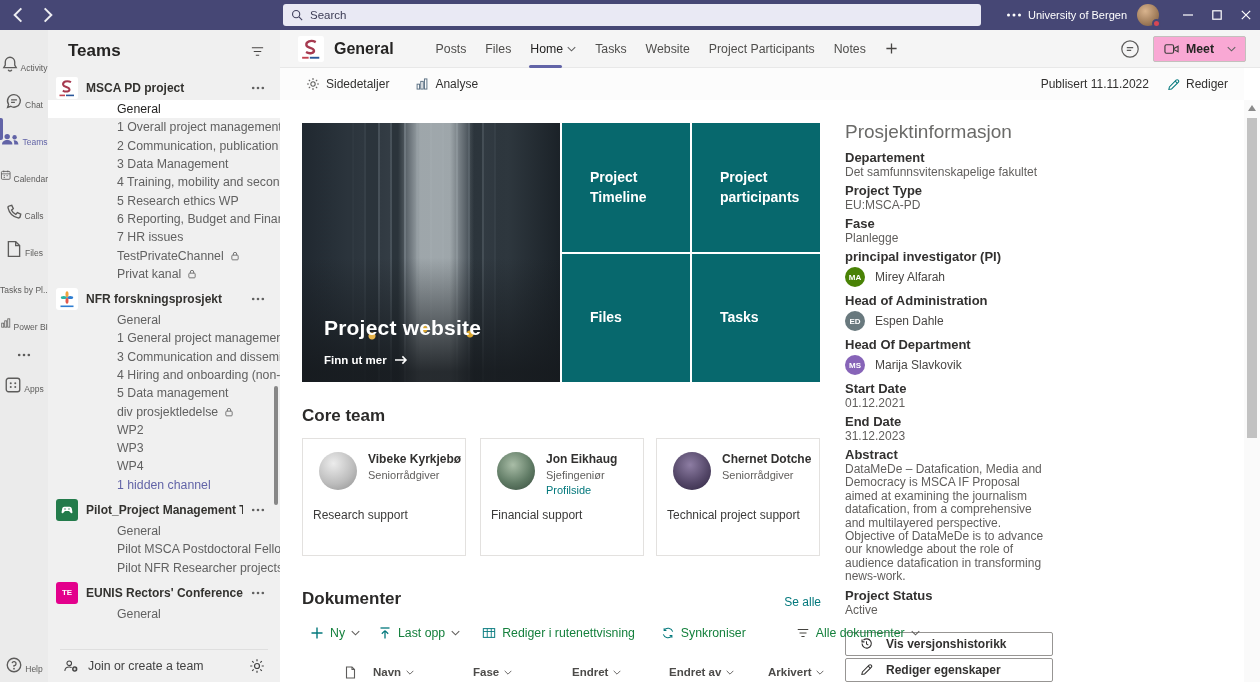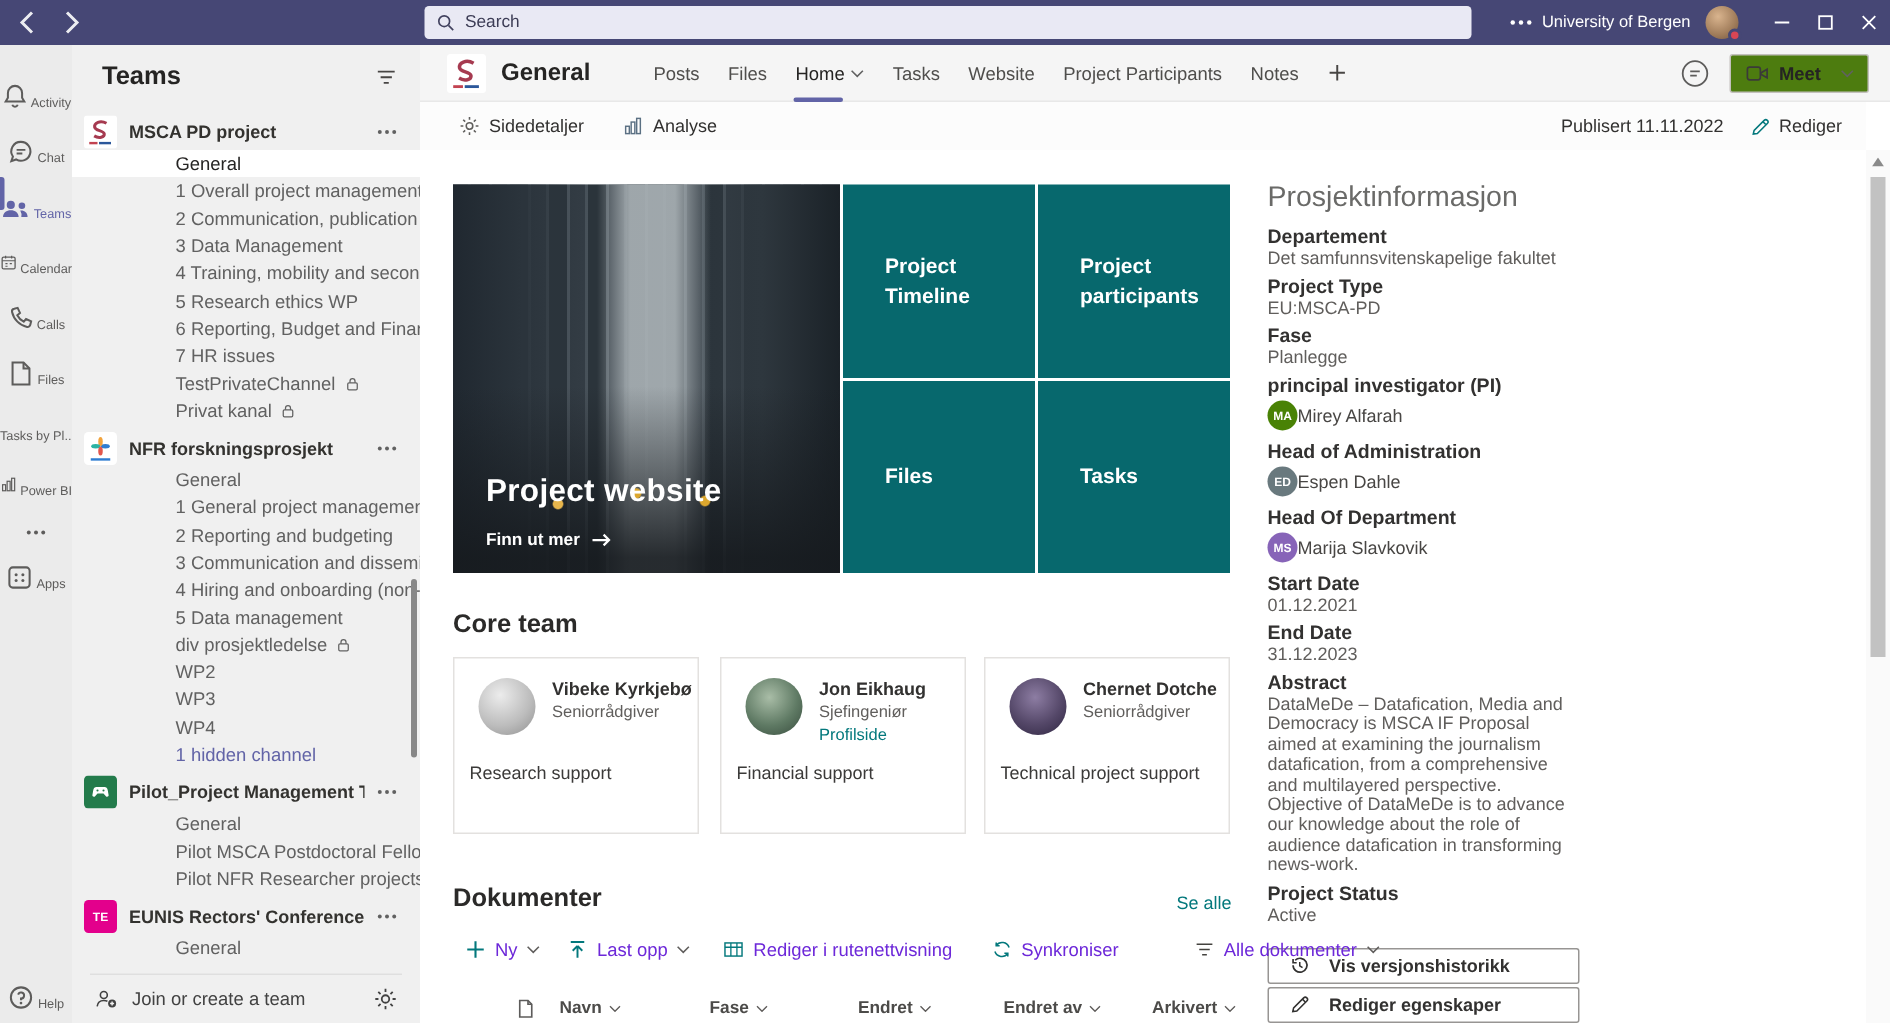--- a/index.html
+++ b/index.html
@@ -69,21 +69,21 @@
   .ch-logo{width:26px;height:26px;margin-right:10px;flex:none}
   .ch-title{font-size:16px;font-weight:bold;color:#252423;margin-right:42px}
   .tabs{display:flex;align-items:center;gap:19px;flex:1;height:38px}
   .tab{position:relative;height:38px;display:flex;align-items:center;gap:4px;font-size:12.3px;color:#4f4e4c;cursor:pointer;white-space:nowrap}
   .tab .tchev{width:9px;height:6px;color:#616161}
   .tab.active{font-weight:normal;color:#252423}
   .tab.active::after{content:"";position:absolute;left:-1px;right:14px;bottom:0;height:3px;background:#6264A7;border-radius:2px}
   .tab-add{width:13px;height:13px;color:#484644;cursor:pointer}
   .ch-right{display:flex;align-items:center;gap:13px}
   .ch-bubble{width:20px;height:20px;color:#5d5c5b;cursor:pointer}
-  .meet-btn{height:26px;background:#4d7c0f;border:1px solid #C3C0BD;border-radius:2px;display:flex;align-items:center;cursor:pointer}
+  .meet-btn{height:26px;background:#f9a8d4;border:1px solid #C3C0BD;border-radius:2px;display:flex;align-items:center;cursor:pointer}
   .meet-main{display:flex;align-items:center;gap:7px;padding:0 10px;font-size:12.3px;font-weight:bold;color:#252423}
   .meet-main svg{width:15px;height:12px;color:#3b3a39}
   .meet-chev{padding:0 9px 0 3px;color:#616161}
   .meet-chev svg{width:9px;height:6px}
 
   .cmd-bar{position:absolute;top:38px;left:0;right:16px;height:32px;display:flex;align-items:center;
            padding:0 16px 0 26px;background:#FCFCFC}
   .cmd-item{display:flex;align-items:center;gap:6px;font-size:12px;color:#323130;margin-right:26px;cursor:pointer}
   .cmd-item svg{width:14px;height:14px;color:#5f5e5c}
   .cmd-item .an{color:#5b7083}
@@ -115,21 +115,21 @@
   .tile.t2{left:412px;top:23px;width:128px;height:129px}
   .tile.t3{left:282px;top:154px;width:128px;height:128px}
   .tile.t4{left:412px;top:154px;width:128px;height:128px}
 
   
   .info-col{position:absolute;left:565px;top:21px;width:208px}
   .info-title{font-size:19px;color:#6a6a68;margin-bottom:7px}
   .if{margin-bottom:4px}
   .if-label{font-size:13px;font-weight:bold;color:#323130;line-height:15px}
   .if-value{font-size:12px;color:#605E5C;line-height:14px}
-  .person{display:flex;align-items:center;margin:3px 0 6px}
+  .person{display:flex;align-items:center;gap:10px;margin:3px 0 6px}
   .p-avatar{width:20px;height:20px;border-radius:50%;color:#fff;font-size:8px;font-weight:bold;
             display:flex;align-items:center;justify-content:center;flex:none}
   .p-name{font-size:12px;color:#484644}
   .abstract{font-size:12px;color:#605E5C;line-height:13.4px;margin-top:1px}
   .info-btns{margin-top:15px}
   .ibtn{height:24px;margin-bottom:2px;border:1px solid #979593;border-radius:2px;background:#fff;
         display:flex;align-items:center;padding-left:14px;gap:13px;font-size:12px;font-weight:bold;color:#323130;cursor:pointer}
   .ibtn svg{width:13px;height:13px;color:#323130;flex:none}
 
   
@@ -144,21 +144,21 @@
   .c-name{font-size:12px;font-weight:bold;color:#323130;white-space:nowrap;overflow:hidden;max-width:96px}
   .c-role{font-size:11px;color:#605E5C;margin-top:3px}
   .c-link{font-size:11px;color:#03787C;margin-top:3px;cursor:pointer}
   .c-note{position:absolute;left:10px;top:69px;font-size:12px;color:#3b3a39}
 
   
   .doc-head{position:absolute;left:22px;top:489px;width:519px;display:flex;align-items:flex-end;justify-content:space-between}
   .doc-title{font-size:17px;font-weight:bold;color:#2b2a29}
   .see-all{font-size:12px;color:#03787C;cursor:pointer}
   .doc-toolbar{position:absolute;left:30px;top:522px;width:511px;height:22px;display:flex;align-items:center;
-               font-size:12.3px;color:#6d28d9}
+               font-size:12.3px;color:#15803d}
   .dt-item{display:flex;align-items:center;gap:6px;cursor:pointer;white-space:nowrap}
   .dt-item svg.tic{width:14px;height:14px;color:#03787C}
   .dt-item svg.gic{width:14px;height:14px;color:#44433f}
   .dt-chev{width:9px;height:6px;color:#605E5C}
   .dt-gap18{margin-right:18px}.dt-gap22{margin-right:22px}.dt-gap26{margin-right:26px}
   .dt-dots{width:15px;height:5px;color:#323130;cursor:pointer;margin-right:18px}
   .dt-info{margin-left:auto;width:14px;height:14px;color:#44433f;cursor:pointer}
   .doc-cols{position:absolute;left:22px;top:566px;width:519px;height:20px;font-size:11.5px;font-weight:bold;color:#4c4b49}
   .dcol{position:absolute;top:0;display:flex;align-items:center;gap:5px;cursor:pointer}
   .dcol svg.fic{width:11px;height:13px;color:#5d5c5b}
@@ -522,23 +522,20 @@
           <use href="#i-dots"></use>
         </svg>
     </div>
     <div class="chan">
         <span>General</span>
       </div>
     <div class="chan">
         <span>1 General project management</span>
       </div>
     <div class="chan">
-        <span>2 Reporting and budgeting</span>
-      </div>
-    <div class="chan">
         <span>3 Communication and dissemination activit...</span>
       </div>
     <div class="chan">
         <span>4 Hiring and onboarding (non-confidential)</span>
       </div>
     <div class="chan">
         <span>5 Data management</span>
       </div>
     <div class="chan">
         <span>div prosjektledelse</span>

